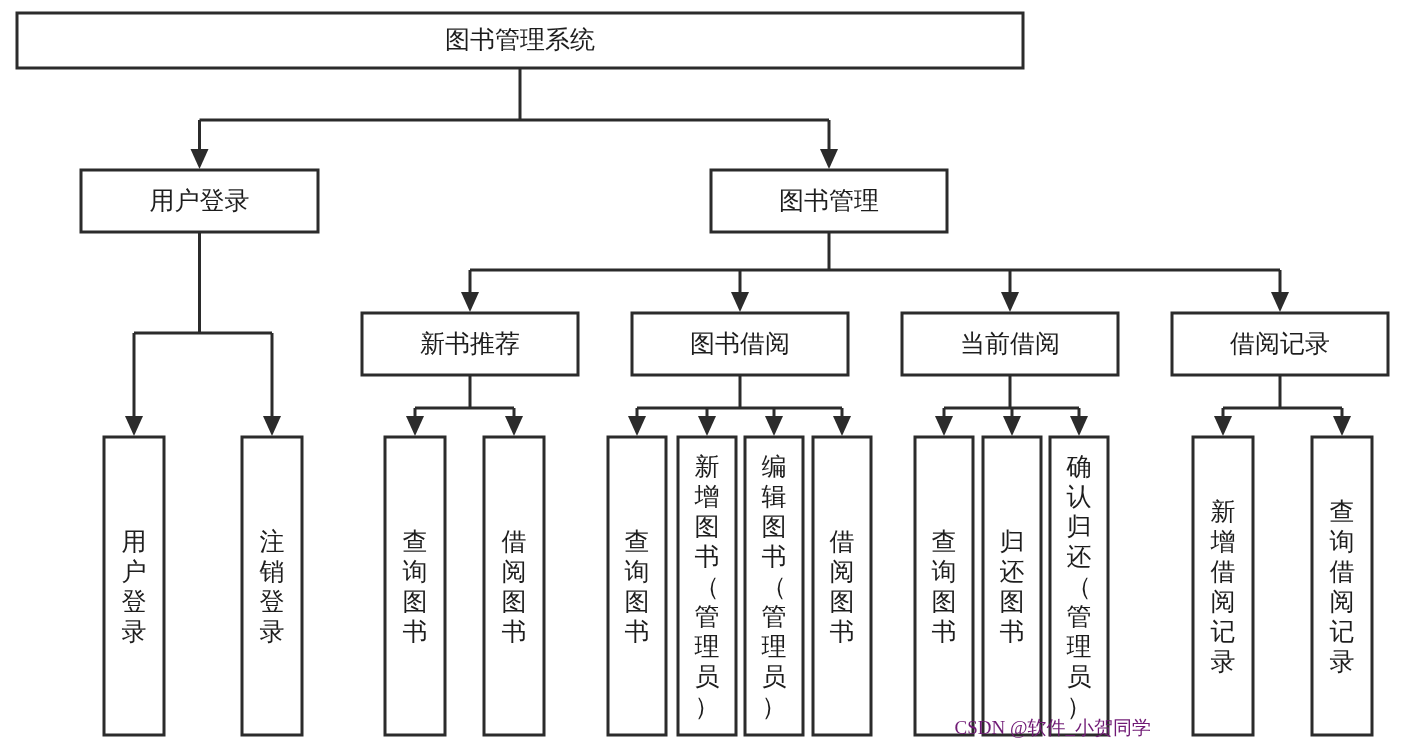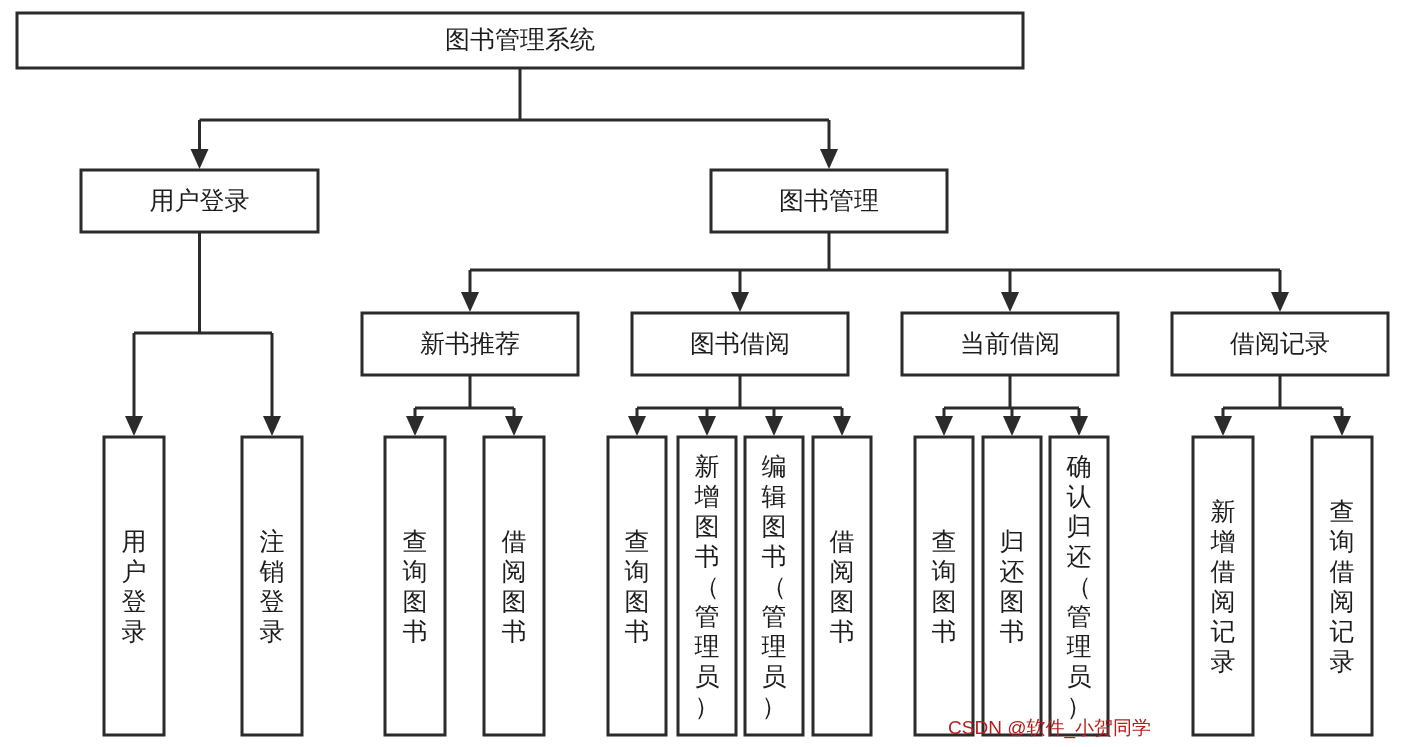--- a/index.html
+++ b/index.html
@@ -52,23 +52,23 @@
   .node-label-v {
     font-family: "Liberation Sans", "DejaVu Sans", sans-serif;
     font-size: 25px;
     fill: #1d1d1d;
     text-anchor: middle;
   }
   .watermark {
     position: absolute;
     right: 10px;
     bottom: 6px;
-    font-family: Liberation Sans, sans-serif;
+    font-family: Liberation Serif, serif;
     font-size: 19px;
-    color: #b91c1c;
+    color: #701a75;
     white-space: nowrap;
     user-select: none;
     padding-left: 43px;
   }
 </style>
 </head>
 <body>
 
 <div id="diagram-root">
   <svg class="diagram" viewBox="0 0 1405 747">

